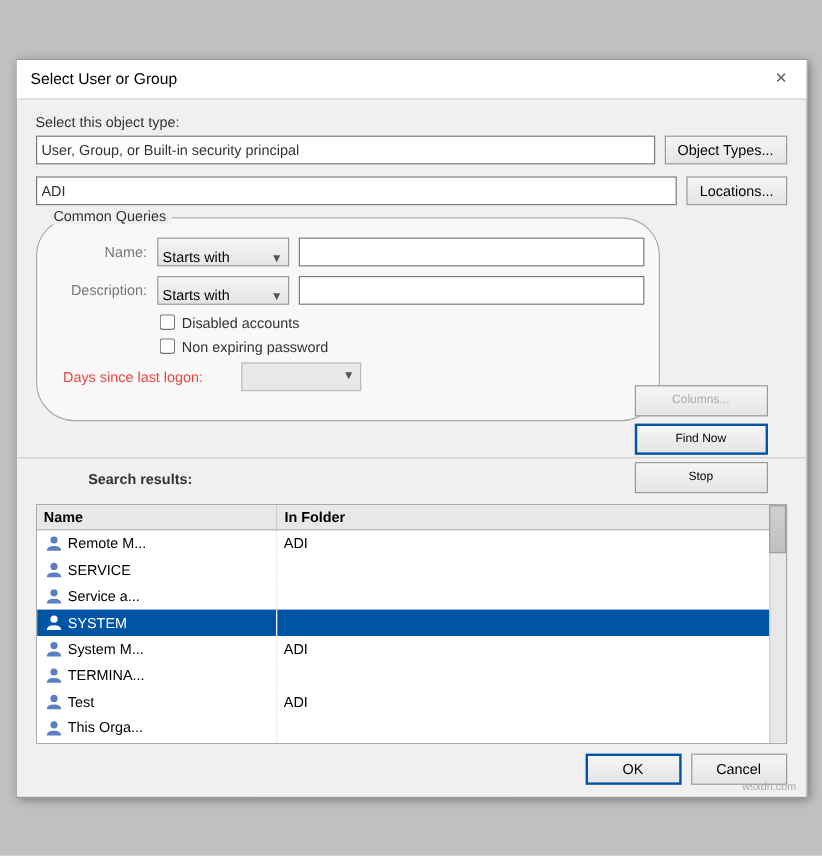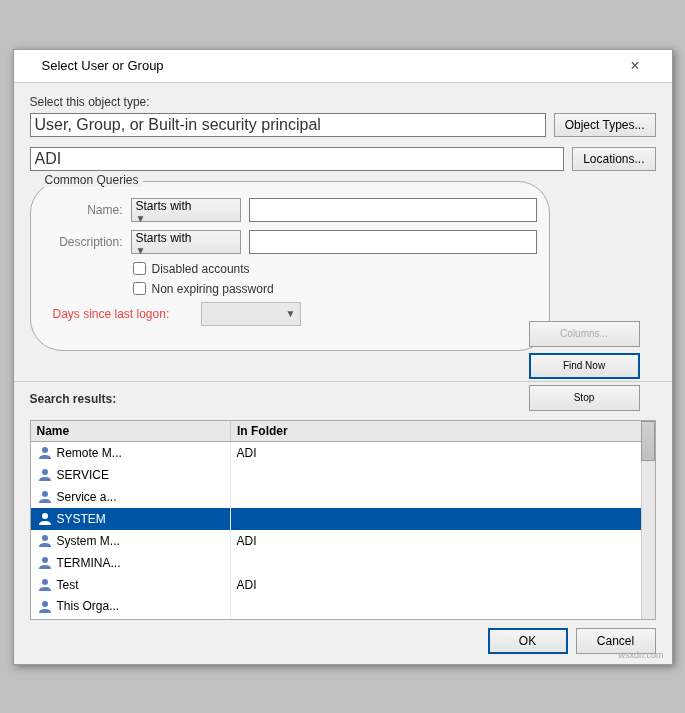--- a/index.html
+++ b/index.html
@@ -16,21 +16,21 @@
     .dialog {
       background: #f0f0f0;
       border: 1px solid #999;
       box-shadow: 2px 2px 8px rgba(0,0,0,0.4);
       width: 660px;
       position: relative;
     }
     .title-bar {
       background: #fff;
       border-bottom: 1px solid #ccc;
-      padding: 8px 28px;
+      padding: 8px 12px;
       display: flex;
       align-items: center;
       justify-content: space-between;
     }
     .title-bar-text {
       font-size: 13px;
       font-weight: 400;
       color: #000;
     }
     .close-btn {
@@ -58,21 +58,21 @@
       display: flex;
       gap: 8px;
       align-items: center;
     }
     .text-input {
       flex: 1;
       height: 24px;
       border: 1px solid #7a7a7a;
       background: #fff;
       padding: 2px 4px;
-      font-size: 16px;
+      font-size: 12px;
       color: #333;
     }
     .btn {
       height: 24px;
       padding: 4px 10px;
       border: 1px solid #999;
       background: linear-gradient(to bottom, #f5f5f5, #e5e5e5);
       cursor: pointer;
       font-size: 12px;
       color: #000;
@@ -110,23 +110,22 @@
     }
     .dropdown {
       height: 24px;
       width: 110px;
       border: 1px solid #999;
       background: linear-gradient(to bottom, #f5f5f5, #e5e5e5);
       padding: 0 4px;
       font-size: 12px;
       cursor: pointer;
       display: flex;
-      align-items: flex-start;
+      align-items: flex-end;
       justify-content: space-between;
-      flex-direction: column;
     }
     .dropdown-arrow {
       font-size: 10px;
       color: #555;
     }
     .query-text-input {
       flex: 1;
       height: 24px;
       border: 1px solid #7a7a7a;
       background: #fff;
@@ -205,20 +204,21 @@
     }
     .search-icon-svg {
       width: 46px;
       height: 46px;
     }
     .search-results-label {
       font-size: 12px;
       font-weight: 600;
       color: #333;
       margin-bottom: 6px;
+      margin-left: 44px;
     }
     .dialog-footer {
       border-top: 1px solid #ccc;
       padding: 10px 16px;
       display: flex;
       flex-direction: column;
       gap: 8px;
     }
     .footer-buttons {
       display: flex;

